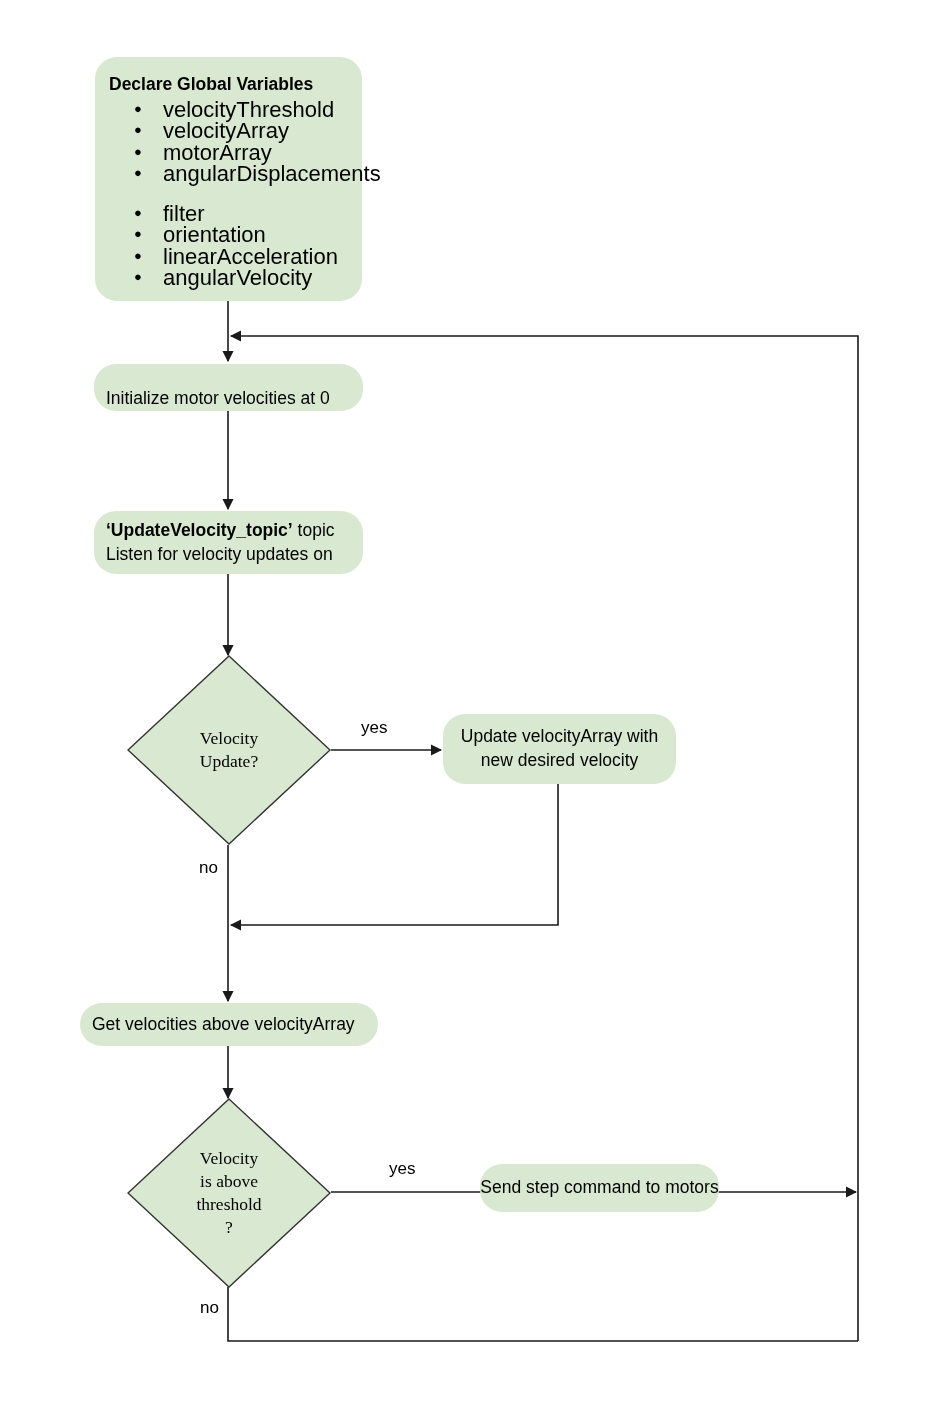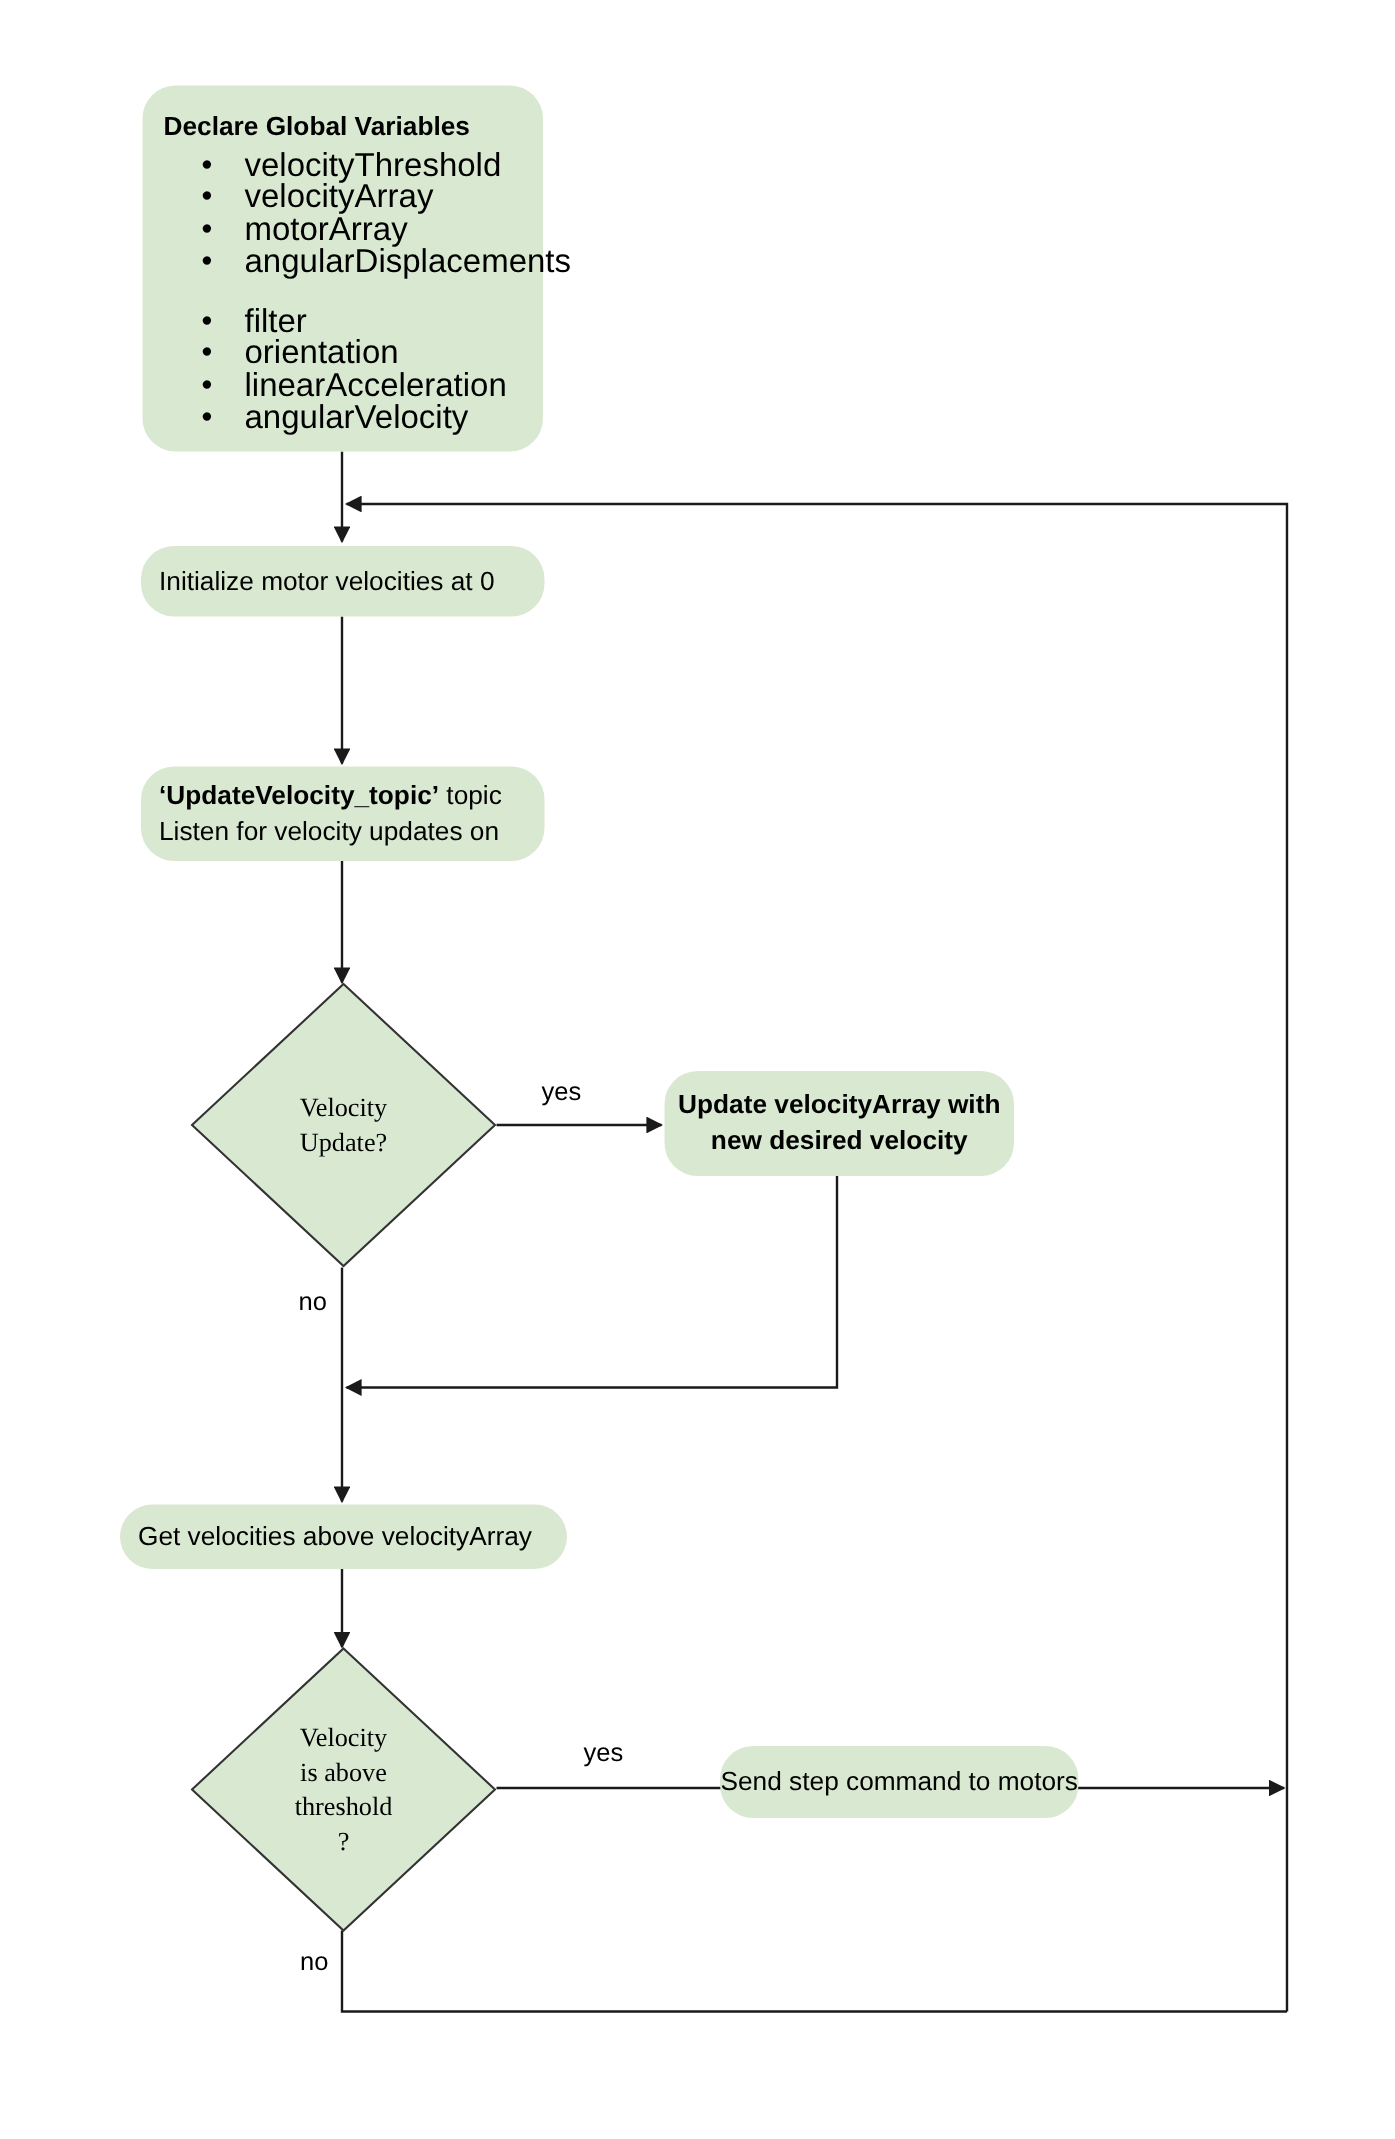--- a/index.html
+++ b/index.html
@@ -156,40 +156,40 @@
       <li>motorArray</li>
       <li>angularDisplacements</li>
       <li class="spacer"></li>
       <li>filter</li>
       <li>orientation</li>
       <li>linearAcceleration</li>
       <li>angularVelocity</li>
     </ul>
   </div>
 
-  <div class="node left-align box-pad" style="left:94px; top:364px; width:269px; height:47px;">
+  <div class="node left-align box-pad" style="left:94px; top:364px; width:269px; height:47px;align-items:flex-end;">
     <span>Initialize motor velocities at 0</span>
   </div>
 
   <div class="node left-align box-pad" style="left:94px; top:511px; width:269px; height:63px; flex-direction:column; align-items:flex-start; justify-content:center;">
     <span><b class="topic">‘UpdateVelocity_topic’</b><span> topic</span></span>
     <span>Listen for velocity updates on</span>
   </div>
 
   <div class="diamond-wrap" style="left:127px; top:655px; width:204px; height:190px;">
     <svg width="204" height="190" viewBox="0 0 204 190" xmlns="http://www.w3.org/2000/svg">
       <polygon points="102,1 203,95 102,189 1,95" fill="#d9e8d0" stroke="#333333" stroke-width="1.4"></polygon>
     </svg>
     <div class="diamond-label">
       <span>Velocity</span>
       <span>Update?</span>
     </div>
   </div>
 
-  <div class="node" style="left:443px; top:714px; width:233px; height:70px; flex-direction:column;font-weight:bold;">
+  <div class="node" style="left:443px; top:714px; width:233px; height:70px; flex-direction:column;">
     <span>Update velocityArray with</span>
     <span>new desired velocity</span>
   </div>
 
   <div class="node left-align box-pad" style="left:80px; top:1003px; width:298px; height:43px;">
     <span>Get velocities above velocityArray</span>
   </div>
 
   <div class="diamond-wrap" style="left:127px; top:1098px; width:204px; height:190px;">
     <svg width="204" height="190" viewBox="0 0 204 190" xmlns="http://www.w3.org/2000/svg">

